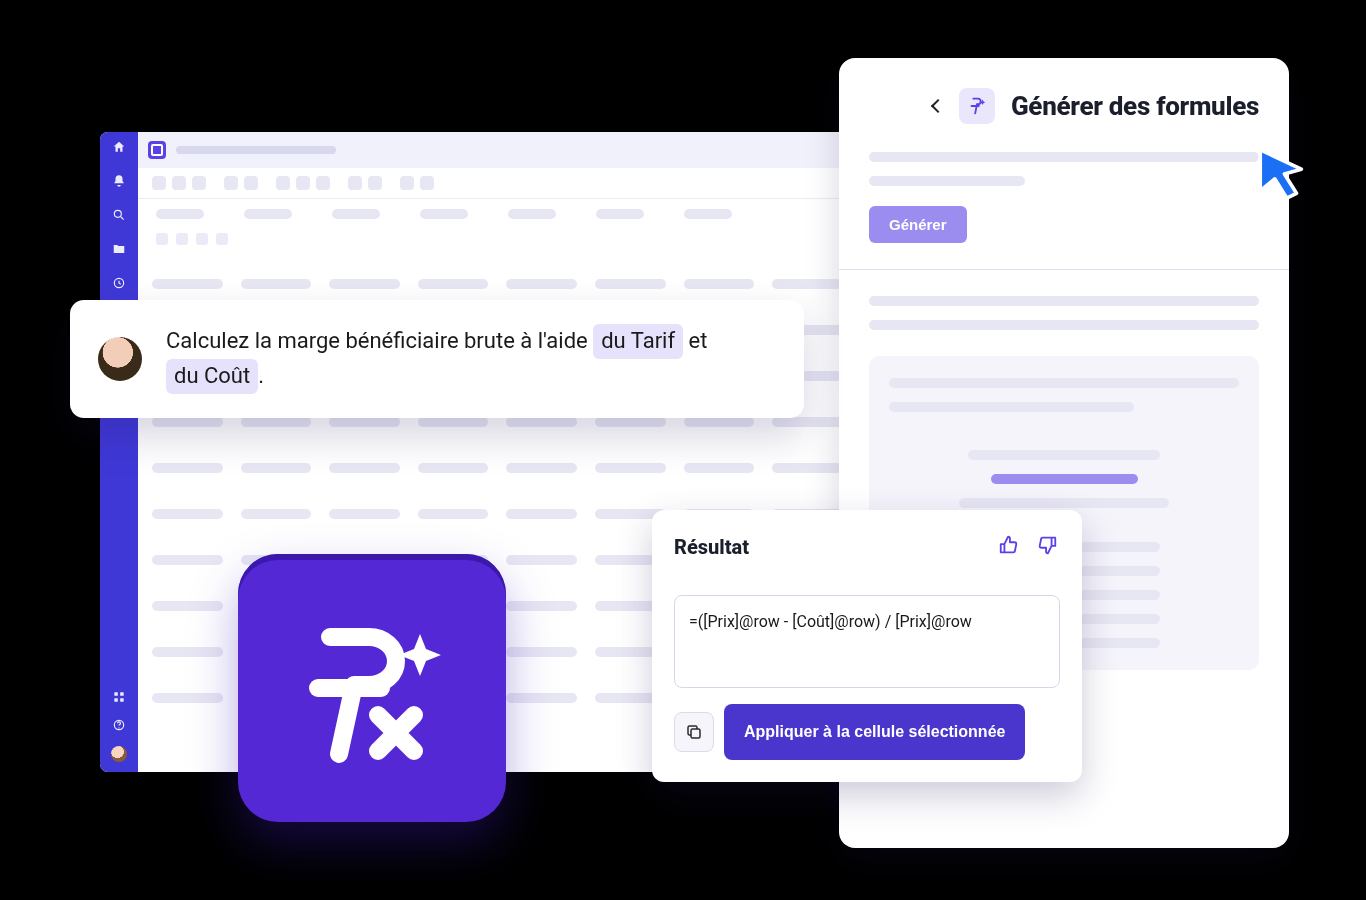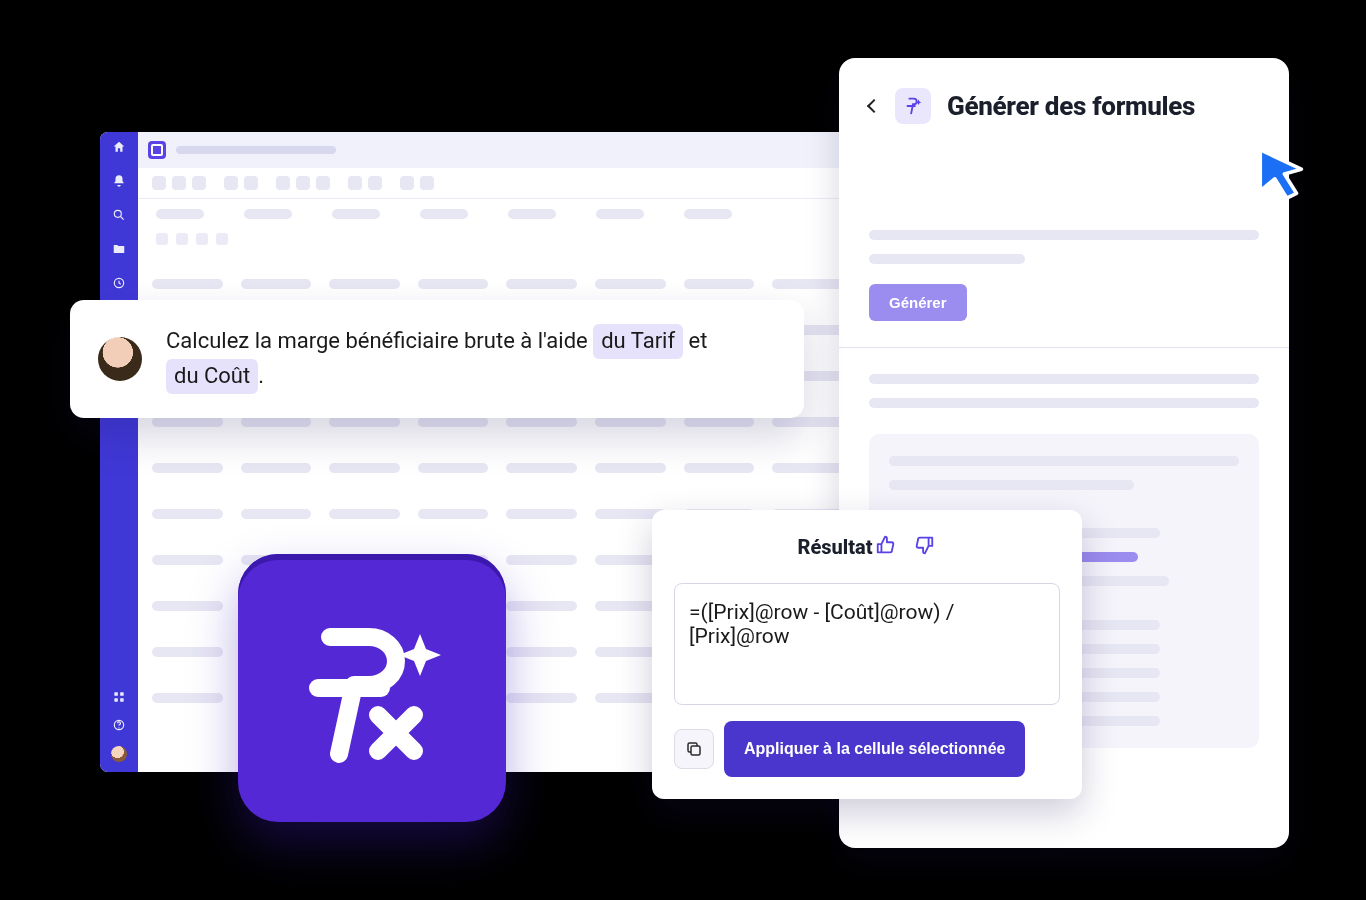--- a/index.html
+++ b/index.html
@@ -124,30 +124,30 @@
       top: 58px;
       width: 450px;
       height: 790px;
       background: #fff;
       border-radius: 16px;
       box-shadow: 0 14px 34px rgba(30, 20, 80, 0.18);
       padding: 30px 30px 22px;
       display: flex;
       flex-direction: column;
     }
-    .panel-head { display: flex; align-items: center; gap: 16px; margin-bottom: 28px; }
+    .panel-head { display: flex; align-items: center; gap: 16px; margin-bottom: 28px; justify-content: flex-end; }
     .back-btn { width: 10px; height: 10px; border-left: 2px solid #222; border-bottom: 2px solid #222; transform: rotate(45deg); cursor: pointer; }
     .mini-fx {
       width: 36px; height: 36px; background: #eae6fc; border-radius: 8px;
       display: flex; align-items: center; justify-content: center;
     }
     .mini-fx svg { width: 22px; height: 22px; }
     .panel-title { font-size: 26px; font-weight: 800; color: #1a1f2b; letter-spacing: -0.3px; }
 
-    .panel-body { flex: 1; display: flex; flex-direction: column; justify-content: center; }
+    .panel-body { flex: 1; display: flex; flex-direction: column; }
     .skeleton-line { height: 10px; background: #e7e6f3; border-radius: 5px; margin-bottom: 14px; }
     .skeleton-line.w40 { width: 40%; }
     .skeleton-line.w100 { width: 100%; }
 
     .gen-btn {
       align-self: flex-start;
       background: #9b8cef;
       color: #fff;
       font-weight: 700;
       font-size: 15px;
@@ -176,31 +176,31 @@
     .result-card {
       position: absolute;
       left: 652px;
       top: 510px;
       width: 430px;
       background: #fff;
       border-radius: 12px;
       box-shadow: 0 14px 36px rgba(30, 20, 80, 0.22);
       padding: 22px;
     }
-    .result-head { display: flex; align-items: center; justify-content: center; margin-bottom: 22px; }
+    .result-head { display: flex; align-items: center; justify-content: space-between; margin-bottom: 34px; }
     .result-title { font-size: 20px; font-weight: 800; color: #1a1f2b; }
     .feedback { display: flex; gap: 12px; }
     .feedback button { background: none; border: none; cursor: pointer; color: #5a43e6; padding: 2px; }
     .feedback svg { width: 22px; height: 22px; }
     .formula-box {
       border: 1.5px solid #d7d6e6;
       border-radius: 8px;
       padding: 16px 14px 56px;
       font-family: inherit;
-      font-size: 21px;
+      font-size: 16px;
       color: #1a1a1a;
       margin-bottom: 16px;
       background: #fff;
     }
     .result-actions { display: flex; align-items: center; gap: 10px; }
     .copy-btn {
       width: 40px; height: 40px; border-radius: 8px; border: 1.5px solid #dcdbe8;
       background: #f6f5fb; cursor: pointer; display: flex; align-items: center; justify-content: center;
       color: #2b2b2b;
     }

